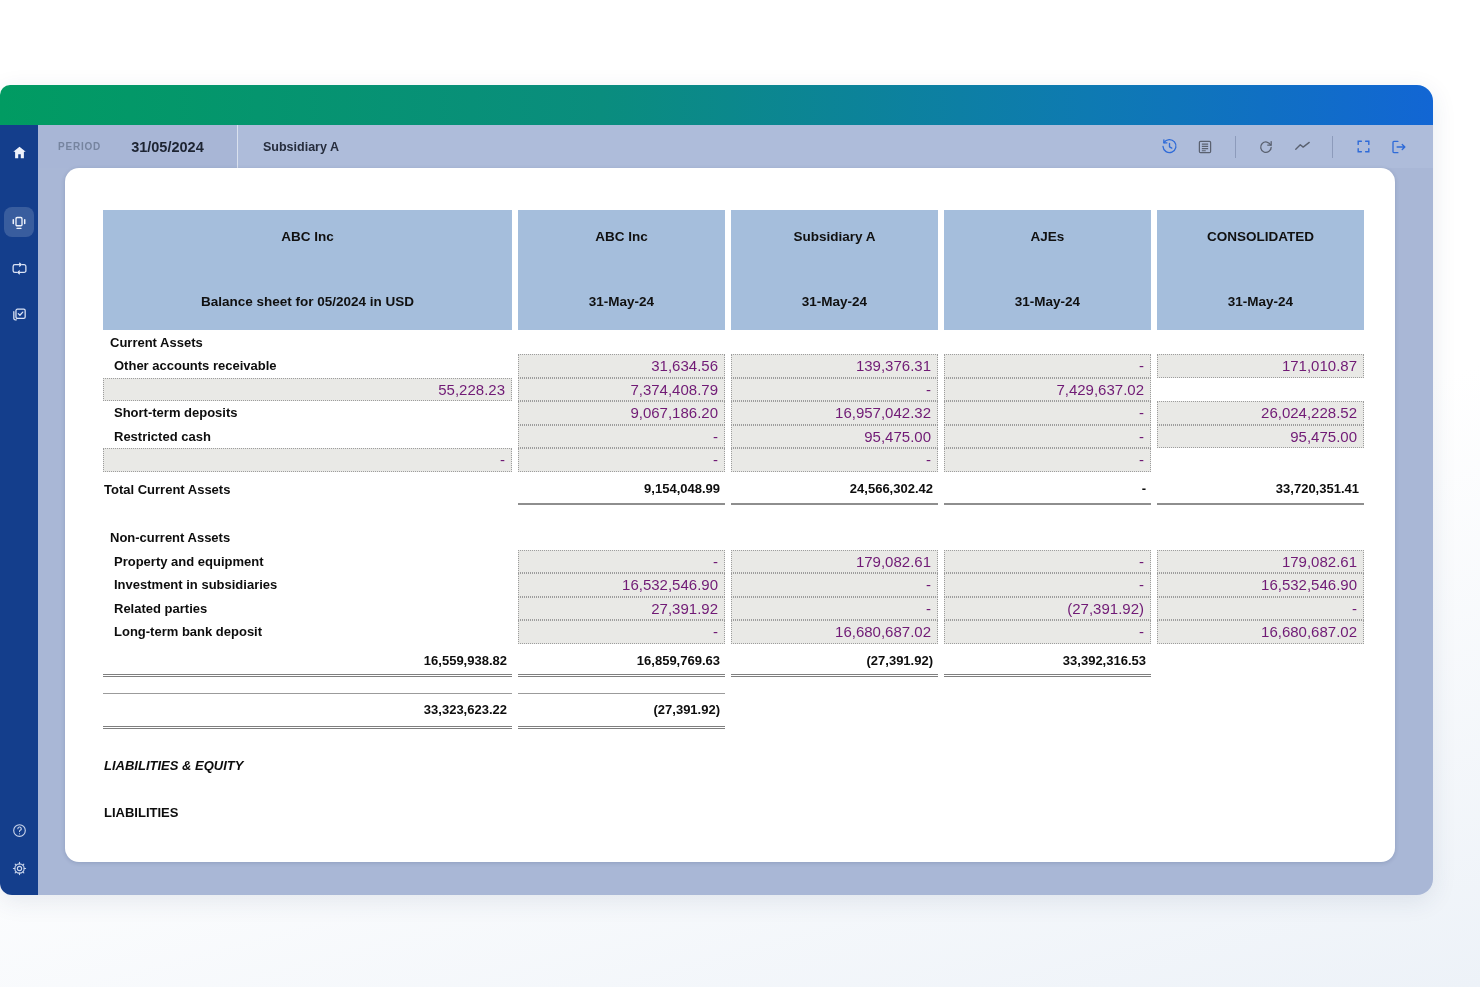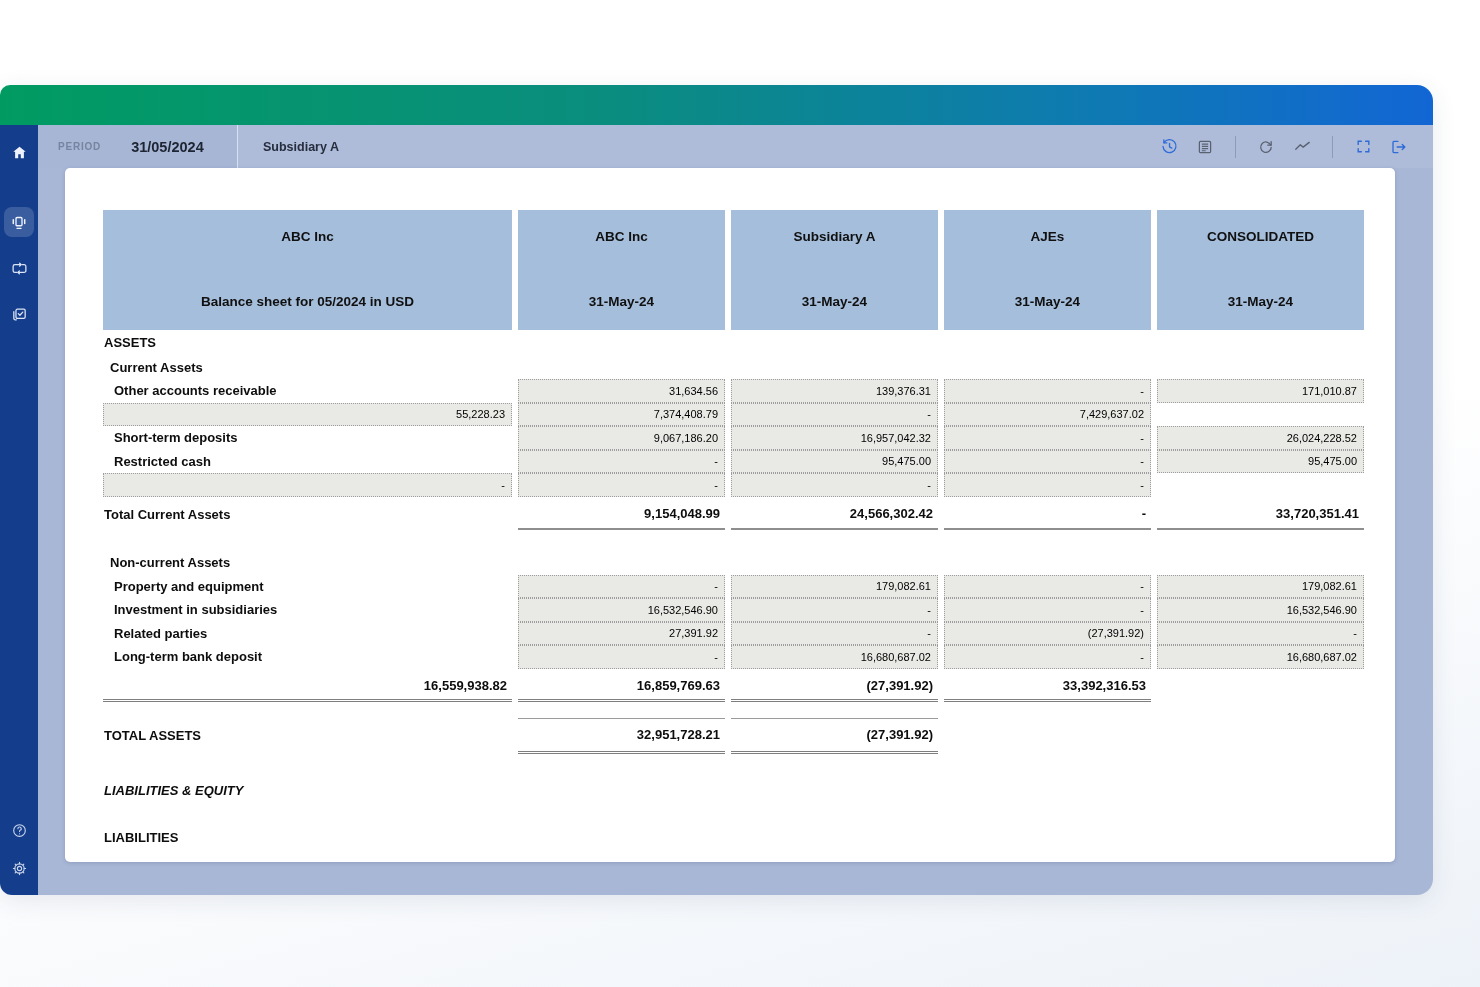--- a/index.html
+++ b/index.html
@@ -54,21 +54,21 @@
     flex:1; background:#aebcda; border-left:1px solid rgba(255,255,255,0.55);
     display:flex; align-items:center;
   }
   .tab { padding-left:25px; font-size:12.5px; font-weight:600; color:#262d3d; cursor:pointer; }
   .toolbar { margin-left:auto; display:flex; align-items:center; gap:12px; padding-right:22px; }
   .tb-btn { width:24px; height:24px; display:flex; align-items:center; justify-content:center; cursor:pointer; }
   .tb-divider { width:1px; height:22px; background:rgba(80,95,130,0.35); margin:0 6px; }
 
   
   .card {
-    margin:0 38px 0 27px; height:694px; background:#ffffff; border-radius:5px;
+    margin:0 38px 0 27px; height:694px; background:#ffffff; border-radius:14px;
     box-shadow:0 1px 4px rgba(30,50,90,0.18);
     padding:42px 0 0 38px; overflow:hidden;
   }
   .bs-table { width:1261px; color:#101010; }
   .grid-row {
     display:grid;
     grid-template-columns:409px 207px 207px 207px 207px;
     column-gap:6px;
   }
   .thead { height:120px; }
@@ -94,21 +94,21 @@
   .row.total, .row.total2 { height:33px; padding-top:3px; }
   .row.grandtotal { height:36px; margin-top:16px; }
   .row.spacer    { height:21px; }
   .row.spacer-sm { height:0px; }
   .row.spacer-lg { height:24px; }
   .row.spacer-md { height:22px; }
 
   .row.item .cell {
     background:#e9e9e6; border:1px dotted #9d9d9d;
     display:flex; align-items:center; justify-content:flex-end;
-    padding-right:6px; font-size:11px; font-weight:400; color:#000000;
+    padding-right:6px; font-size:15px; font-weight:400; color:#701a75;
     cursor:pointer;
   }
   .row.total .cell, .row.total2 .cell, .row.grandtotal .cell {
     display:flex; align-items:center; justify-content:flex-end;
     padding-right:5px; font-size:13px; font-weight:bold; color:#0d0d0d;
   }
   .row.total .cell  { border-bottom:2px solid #8e8e8e; }
   .row.total2 .cell { border-bottom:3px double #7f7f7f; }
   .row.grandtotal .cell { border-top:1px solid #9b9b9b; border-bottom:3px double #7f7f7f; }
 </style>
@@ -232,23 +232,20 @@
             <div class="hcell">
               <span class="h-title">AJEs</span>
               <span class="h-sub">31-May-24</span>
             </div>
             <div class="hcell">
               <span class="h-title">CONSOLIDATED</span>
               <span class="h-sub">31-May-24</span>
             </div>
           </div>
           <div id="rows">
-              <div class="row section">
-                <div class="lbl">ASSETS</div>
-              </div>
               <div class="row subsection">
                 <div class="lbl">Current Assets</div>
               </div>
               <div class="row item">
                 <div class="lbl">Other accounts receivable</div>
                 <div class="cell">31,634.56</div>
                 <div class="cell">139,376.31</div>
                 <div class="cell">-</div>
                 <div class="cell">171,010.87</div>
               </div>
@@ -318,22 +315,21 @@
                 <div class="cell">16,680,687.02</div>
               </div>
               <div class="row total2">
                 <div class="cell">16,559,938.82</div>
                 <div class="cell">16,859,769.63</div>
                 <div class="cell">(27,391.92)</div>
                 <div class="cell">33,392,316.53</div>
               </div>
               <div class="row spacer-sm"></div>
               <div class="row grandtotal">
-                <div class="lbl">TOTAL ASSETS</div>
-                <div class="cell">32,951,728.21</div>
+                <div class="cell">33,323,623.22</div>
                 <div class="cell">(27,391.92)</div>
               </div>
               <div class="row spacer-lg"></div>
               <div class="row sectionItalic">
                 <div class="lbl">LIABILITIES &amp; EQUITY</div>
               </div>
               <div class="row spacer-md"></div>
               <div class="row section">
                 <div class="lbl">LIABILITIES</div>
               </div>

